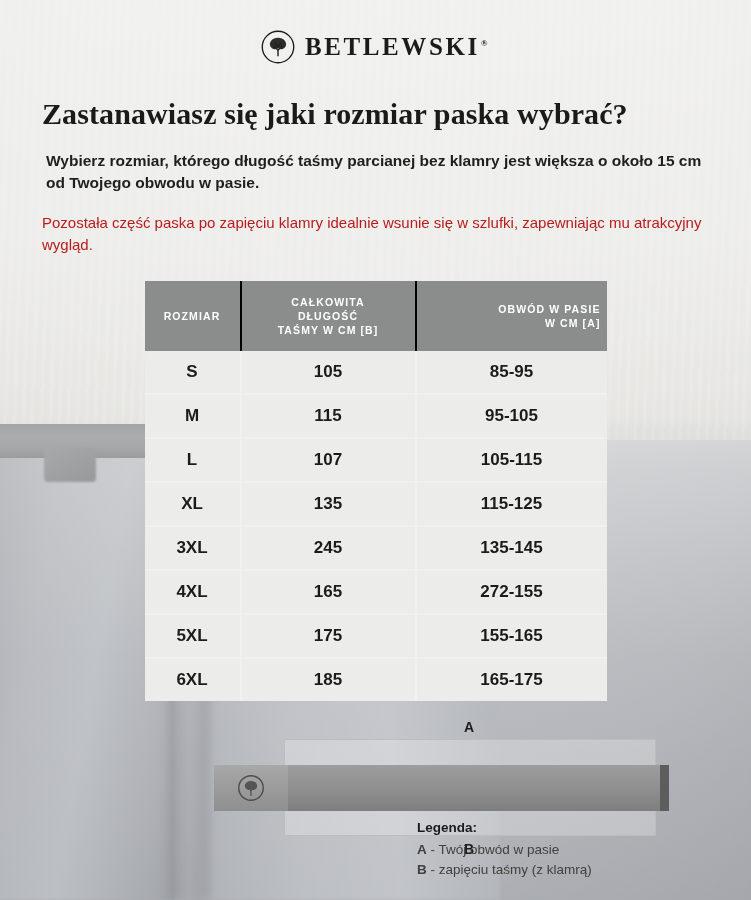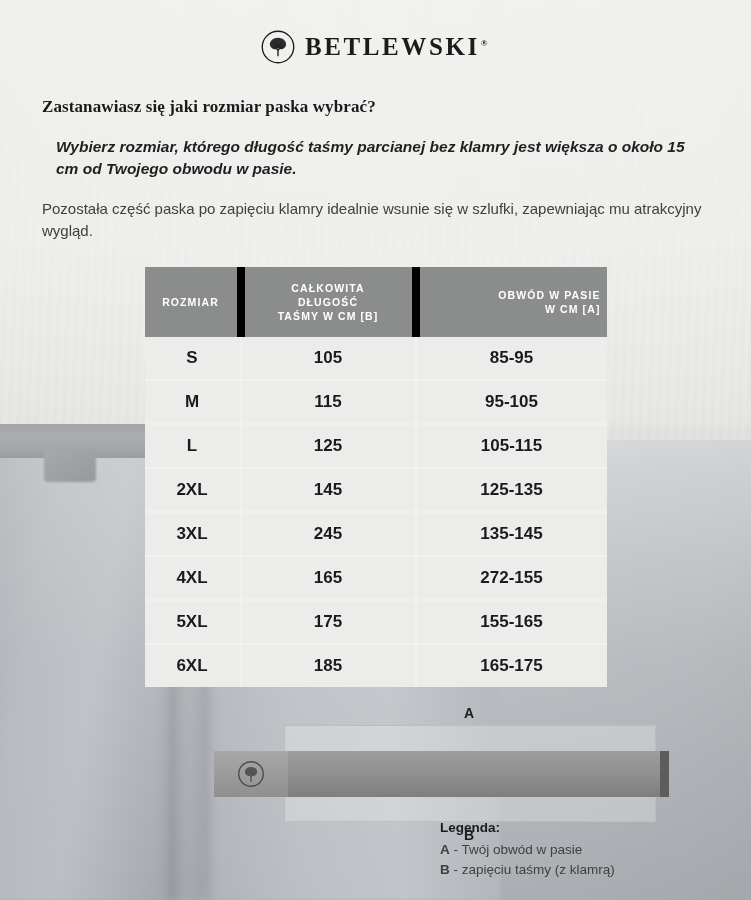--- a/index.html
+++ b/index.html
@@ -111,44 +111,43 @@
   }
   .brand-reg {
     font-size: 9px;
     vertical-align: super;
     margin-left: 1px;
     color: #1b1b1b;
   }
 
   h1.headline {
     font-family: "Liberation Serif", serif;
-    font-size: 17px;
+    font-size: 30px;
     font-weight: 700;
     color: #1a1a1a;
     margin: 33px 0 0 0;
     padding: 0 42px;
     letter-spacing: .1px;
   }
 
   p.lead {
-    margin: 19px 0 0 14px;
+    margin: 19px 0 0 4px;
     padding: 0 42px;
     font-size: 15.5px;
     font-weight: 700;
     color: #1f1f1f;
     line-height: 1.45;
     max-width: 660px;
-    font-style: italic;
   }
   p.sub {
     margin: 17px 0 0 0;
     padding: 0 42px;
     font-size: 15px;
     font-weight: 400;
-    color: #404040;
+    color: #b91c1c;
     line-height: 1.5;
     max-width: 690px;
   }
 
   
   .table-wrap {
     margin: 24px auto 0 auto;
     width: 462px;
   }
   table.size-table {
@@ -158,21 +157,21 @@
   }
   table.size-table th {
     background: #8b8c8c;
     color: #ffffff;
     font-size: 10.5px;
     font-weight: 700;
     letter-spacing: 1.1px;
     text-transform: uppercase;
     padding: 14px 6px;
     line-height: 1.35;
-    border-right: 8px solid #000000;
+    border-right: 2px solid #000000;
     vertical-align: middle;
   }
   table.size-table th:last-child { border-right: none; text-align: right; }
   table.size-table td {
     background: #ececeb;
     color: #1b1b1b;
     font-size: 17px;
     font-weight: 700;
     text-align: center;
     padding: 11px 4px;
@@ -235,21 +234,21 @@
     position: absolute;
     left: 0; top: 0; width: 74px; height: 46px;
     background: linear-gradient(to bottom, #a8a8a8, #8f8f8f);
     display: flex; align-items: center; justify-content: center;
   }
   .buckle-tree { width: 28px; height: 28px; }
 
   
   .legend {
     position: absolute;
-    left: 440px;
+    left: 417px;
     top: 820px;
     z-index: 6;
   }
   .legend-title {
     font-size: 13.5px;
     font-weight: 700;
     color: #1b1b1b;
     margin-bottom: 7px;
   }
   .legend-line {
@@ -325,27 +324,27 @@
           <td>105</td>
           <td>85-95</td>
         </tr>
         <tr>
           <td>M</td>
           <td>115</td>
           <td>95-105</td>
         </tr>
         <tr>
           <td>L</td>
-          <td>125</td>
+          <td>107</td>
           <td>105-115</td>
         </tr>
         <tr>
-          <td>2XL</td>
-          <td>145</td>
-          <td>125-135</td>
+          <td>XL</td>
+          <td>135</td>
+          <td>115-125</td>
         </tr>
         <tr>
           <td>3XL</td>
           <td>245</td>
           <td>135-145</td>
         </tr>
         <tr>
           <td>4XL</td>
           <td>165</td>
           <td>272-155</td>

